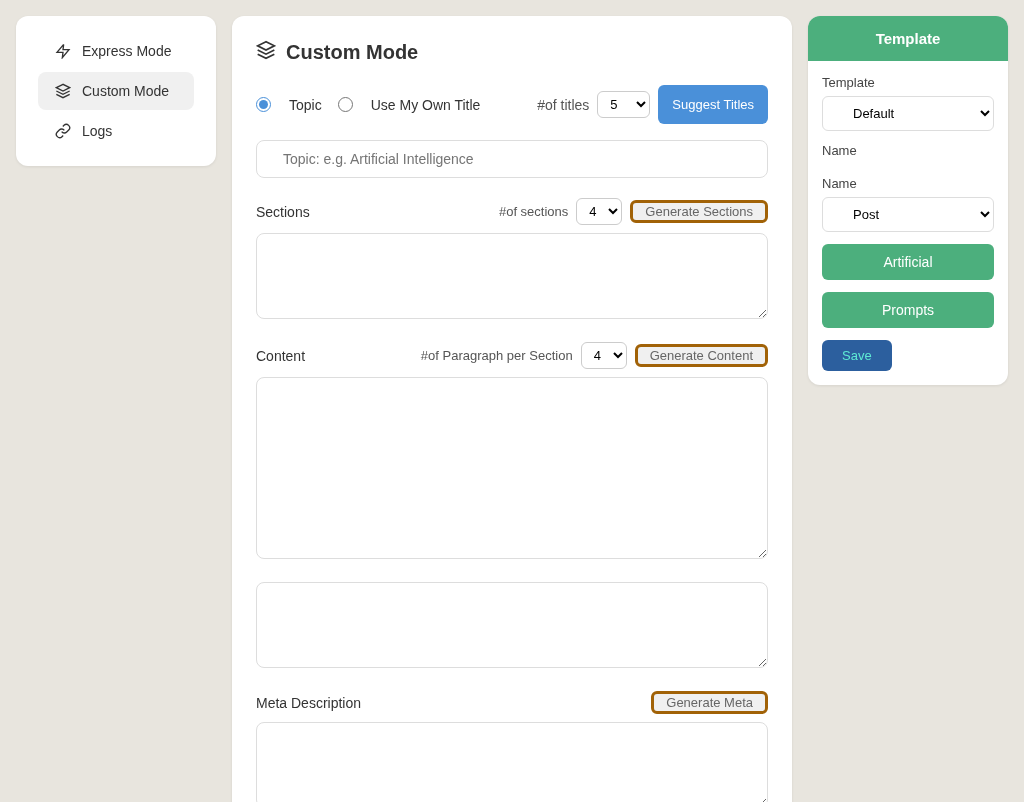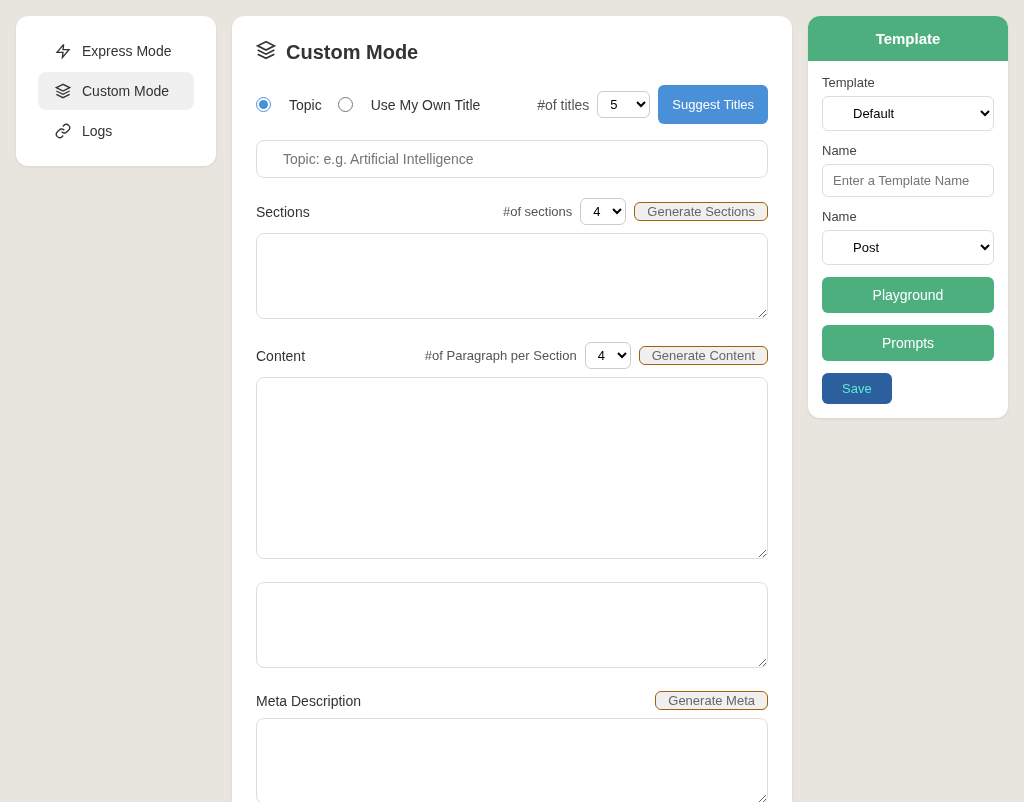--- a/index.html
+++ b/index.html
@@ -149,21 +149,21 @@
       align-items: center;
       gap: 8px;
     }
     .section-count-label {
       font-size: 13px;
       color: #555;
     }
     .btn-generate {
       background: #f0f0f0;
       color: #666;
-      border: 1px solid #a16207;
+      border: 3px solid #a16207;
       border-radius: 6px;
       padding: 1px 12px;
       font-size: 13px;
       cursor: pointer;
     }
 
     textarea {
       width: 100%;
       border: 1px solid #ddd;
       border-radius: 8px;
@@ -386,30 +386,29 @@
     <button class="btn-template-header">Template</button>
     <div class="template-body">
       <div>
         <div class="field-label">Template</div>
         <select class="select-full">
           <option>Default</option>
         </select>
       </div>
       <div>
         <div class="field-label">Name</div>
-        <input type="text" class="input-full" placeholder="Enter a Template Name" style="">
       </div>
       <div>
         <div class="field-label">Name</div>
         <select class="select-full">
           <option>Post</option>
           <option>Page</option>
           <option>Custom</option>
         </select>
       </div>
-      <button class="btn-green">Playground</button>
+      <button class="btn-green">Artificial</button>
       <button class="btn-green">Prompts</button>
       <div>
         <button class="btn-save">Save</button>
       </div>
     </div>
   </div>
 </aside>
 
 </body></html>

